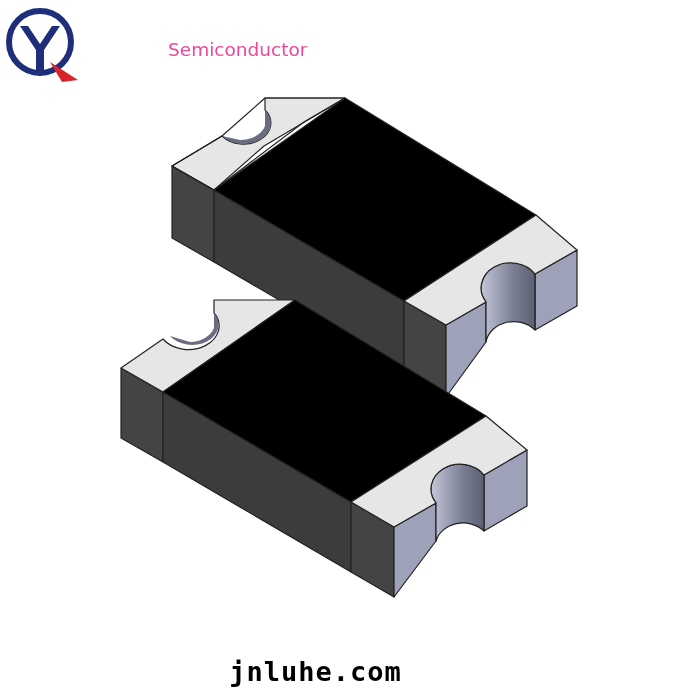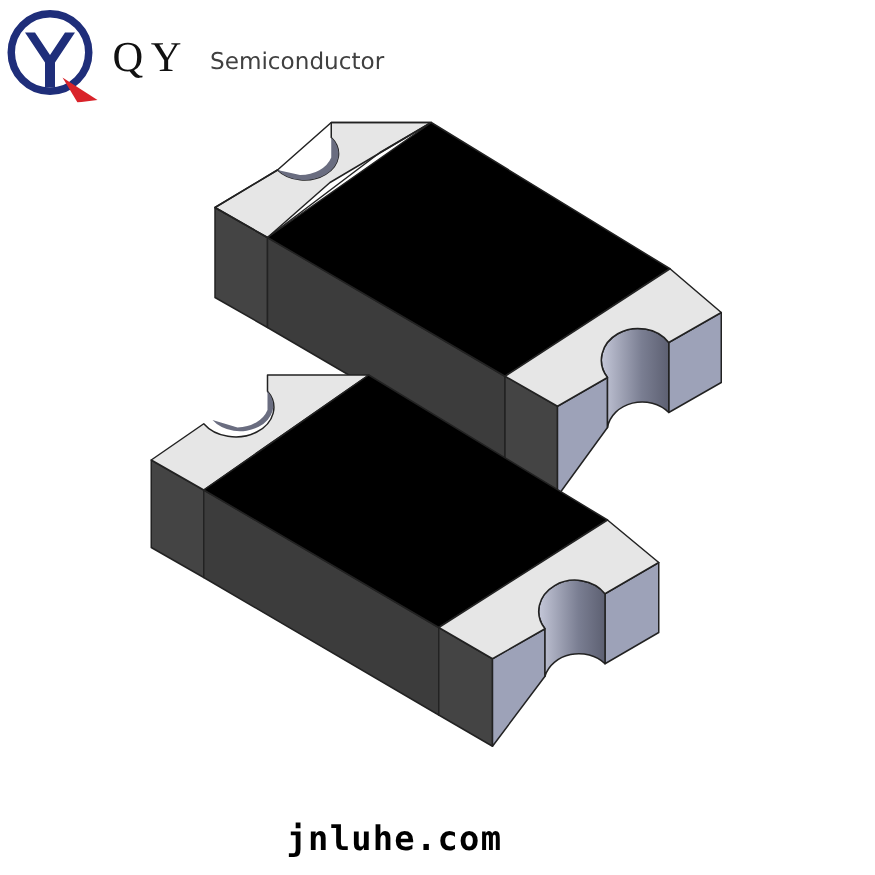--- a/index.html
+++ b/index.html
@@ -1,33 +1,32 @@
 <!DOCTYPE html>
 <html><head>
 <meta charset="utf-8">
 <style>
   html, body { margin:0; padding:0; background:#ffffff; }
   body { width:700px; height:700px; position:relative; overflow:hidden; font-family:"Liberation Sans", sans-serif; }
   .logo { position:absolute; left:0; top:0; width:340px; height:90px; }
   .logo-mark { position:absolute; left:4px; top:6px; }
   .brand-qy { position:absolute; left:90px; top:30px; font-family:"Liberation Serif", serif; font-size:34px; color:#111; letter-spacing:6px; line-height:1; }
-  .brand-semi { position:absolute; left:168px; top:41px; font-family:"DejaVu Sans", sans-serif; font-size:18.5px; color:#404040; line-height:1; }
+  .brand-semi { position:absolute; left:168px; top:41px; font-family:"DejaVu Sans", sans-serif; font-size:18.5px; color:#ec4899; line-height:1; }
   .scene { position:absolute; left:0; top:0; width:700px; height:700px; }
   .footer { position:absolute; left:0; width:631px; top:656px; text-align:center; font-family:"DejaVu Sans Mono", monospace; font-size:27px; font-weight:bold; color:#000; letter-spacing:1px; }
 </style>
 </head>
 <body>
 
 <div class="logo">
   <svg class="logo-mark" width="76" height="76" viewBox="0 0 76 76">
     <circle cx="36" cy="36" r="31" fill="none" stroke="#1f2e7a" stroke-width="6"></circle>
     <path d="M16 20 L24 20 L36 38 L48 20 L56 20 L40 44 L40 64 L32 64 L32 44 Z" fill="#1f2e7a"></path>
     <path d="M46 56 L74 74 L58 76 Z" fill="#d9232a"></path>
   </svg>
-  <div class="brand-qy">QY</div>
   <div class="brand-semi">Semiconductor</div>
 </div>
 
 <svg class="scene" viewBox="0 0 700 700" width="700" height="700">
   <defs>
     <linearGradient id="holeGrad" x1="0" x2="1" y1="0" y2="0">
       <stop offset="0" stop-color="#c4c7d8"></stop>
       <stop offset="0.6" stop-color="#7a7e92"></stop>
       <stop offset="1" stop-color="#5d6072"></stop>
     </linearGradient>

